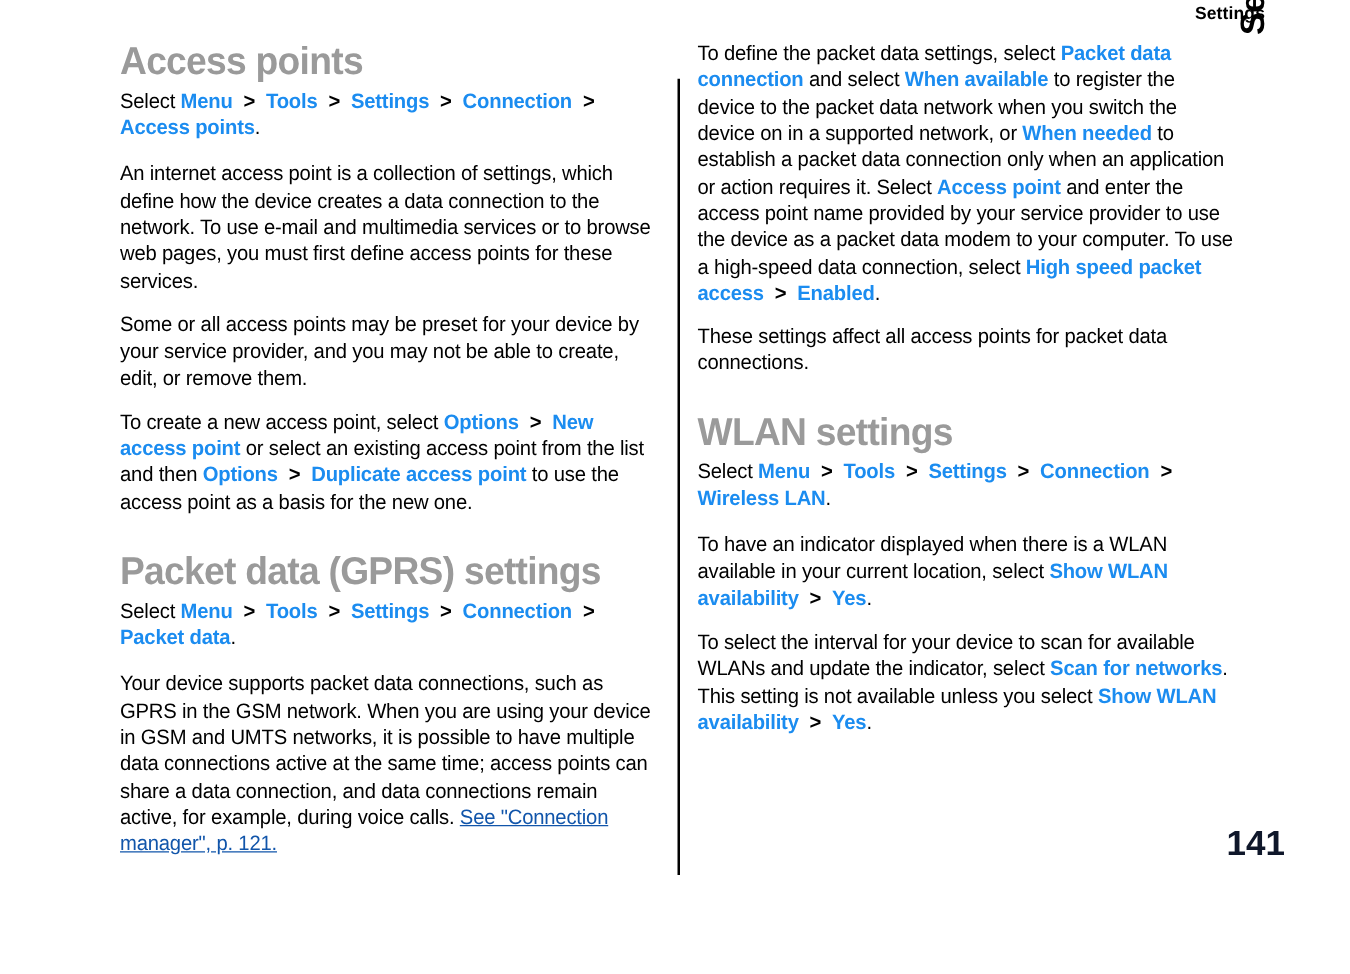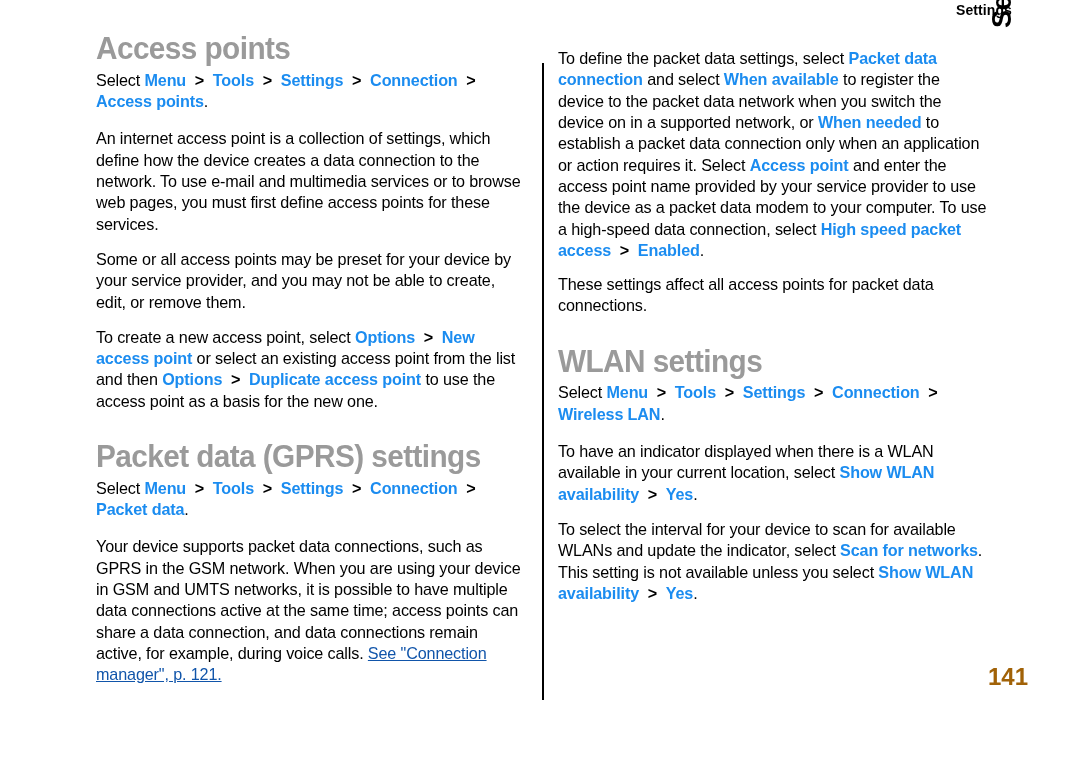--- a/index.html
+++ b/index.html
@@ -23,21 +23,21 @@
     width:120px;height:40px;
     transform:rotate(-90deg);transform-origin:0 0;
     font-size:27px;font-weight:bold;color:#000;
     letter-spacing:-.3px;white-space:nowrap;
     text-align:left;
   }
 
   
   .col{position:absolute;top:32px;}
   .col-left{left:96px;width:436px;}
-  .col-right{left:558px;width:440px;margin-top:16px;}
+  .col-right{left:558px;width:440px;}
 
   .divider{
     position:absolute;left:542px;top:63px;
     width:2px;height:637px;background:#000;
   }
 
   
   h2.head{
     margin:0 0 3px 0;padding:0;
     font-size:31px;font-weight:bold;color:#9a9a9a;
@@ -57,21 +57,21 @@
 
   b.ui{color:#1b8cf0;font-weight:bold;}
   span.sep{color:#000;font-weight:bold;}
   a.xref{
     color:#1155aa;text-decoration:underline;font-weight:normal;
   }
 
   
   .folio{
     position:absolute;right:52px;bottom:48px;
-    font-size:24px;font-weight:bold;color:#a16207;
+    font-size:28px;font-weight:bold;color:#0f172a;
   }
 </style>
 </head>
 <body>
 
 <div class="page">
 
   <div class="runhead">Settings</div>
 
   <div class="sidetab">Settings</div>

